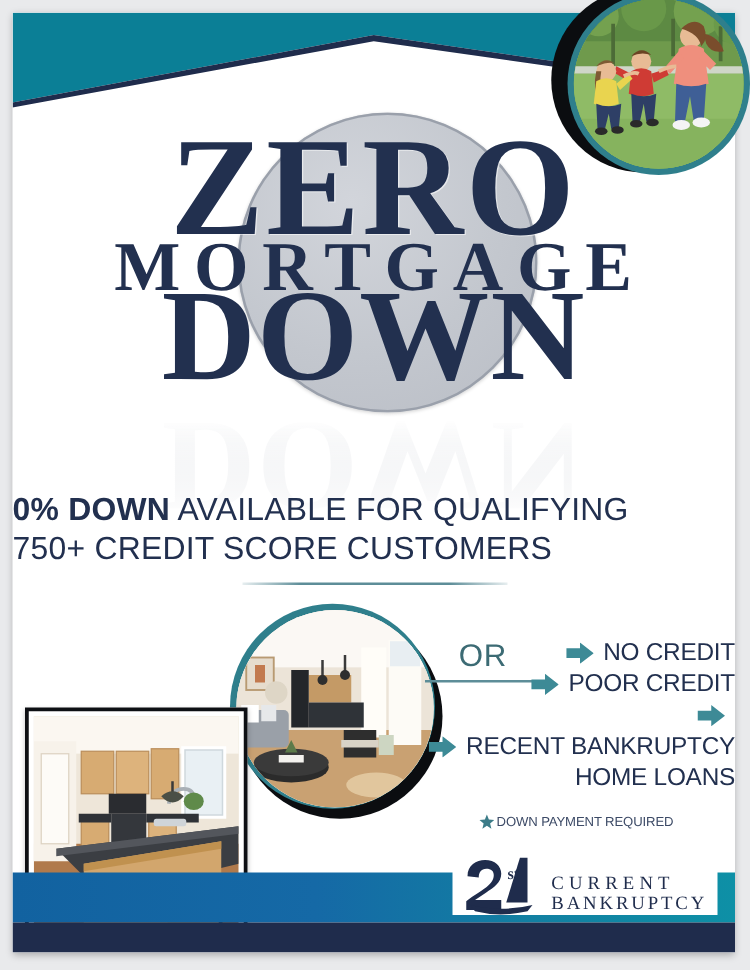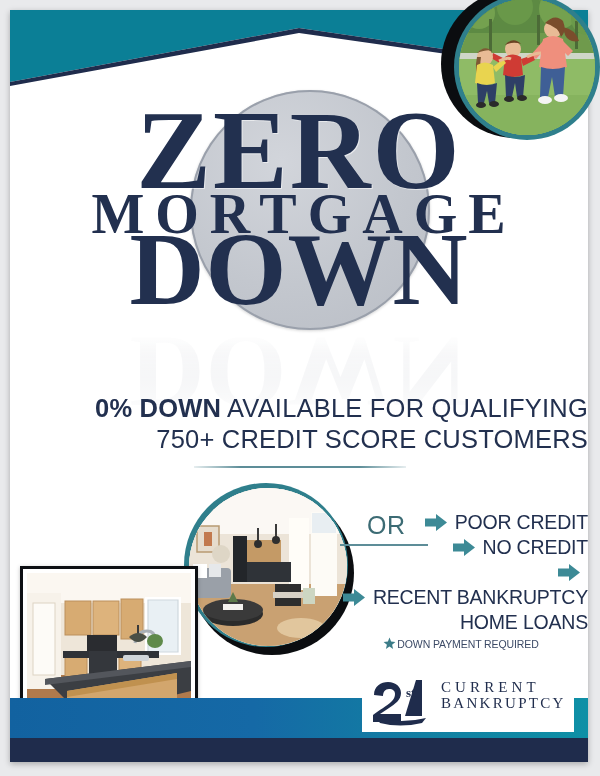--- a/index.html
+++ b/index.html
@@ -116,21 +116,21 @@
     background: linear-gradient(to bottom, rgba(255,255,255,0) 0%, rgba(255,255,255,.55) 45%, rgba(255,255,255,.95) 100%);
     pointer-events: none;
   }
 
   
   .subhead {
     position: absolute;
     left: 0;
     top: 383px;
     width: 578px;
-    text-align: right;
+    text-align: left;
     color: #22304f;
     font-size: 25.5px;
     letter-spacing: .2px;
     line-height: 1.22;
   }
   .subhead .b { font-weight: bold; }
 
   .divider {
     position: absolute;
     left: 184px;
@@ -213,21 +213,21 @@
     letter-spacing: -.2px;
     white-space: nowrap;
   }
   .brow .arrow { margin-right: 8px; flex: none; display: block; }
   .brow .arrow.hidden { visibility: hidden; }
 
   .finerow {
     display: flex;
     align-items: center;
     justify-content: center;
-    margin-top: 2px;
+    margin-top: 16px;
     margin-right: 6px;
     color: #3c4a66;
     font-size: 10.5px;
     letter-spacing: -.1px;
     white-space: nowrap;
   }
   .finerow .star { margin-right: 1px; flex: none; display: block; }
 
   
   .kitchen-frame {
@@ -270,21 +270,21 @@
 
   
   .logo-plate {
     position: absolute;
     left: 352px;
     top: 670px;
     width: 212px;
     height: 52px;
     background: #ffffff;
     display: flex;
-    align-items: flex-start;
+    align-items: flex-end;
   }
   .logo-mark { flex: none; margin-left: 6px; display: block; }
   .logo-words {
     margin-left: 5px;
     font-family: "Liberation Serif", "DejaVu Serif", serif;
     color: #1f2c4c;
     line-height: 1.06;
   }
   .logo-words .l1 { font-size: 15px; letter-spacing: 4.1px; display: block; }
   .logo-words .l2 { font-size: 15px; letter-spacing: 2.3px; display: block; }
@@ -397,27 +397,27 @@
     </div>
 
     <div class="or-rule"></div>
     <div class="or-label">OR</div>
 
     <div class="bullets">
       <div class="brow">
         <svg class="arrow" width="22" height="17" viewBox="0 0 22 17">
           <path d="M0 4.6 h11 V0 l11 8.5 l-11 8.5 v-4.6 H0 Z" fill="#3d8a96"></path>
         </svg>
-        <span>POOR CREDIT</span>
+        <span>NO CREDIT</span>
       </div>
       <div class="brow">
         <svg class="arrow" width="22" height="17" viewBox="0 0 22 17">
           <path d="M0 4.6 h11 V0 l11 8.5 l-11 8.5 v-4.6 H0 Z" fill="#3d8a96"></path>
         </svg>
-        <span>NO CREDIT</span>
+        <span>POOR CREDIT</span>
       </div>
       <div class="brow">
         <svg class="arrow" width="22" height="17" viewBox="0 0 22 17">
           <path d="M0 4.6 h11 V0 l11 8.5 l-11 8.5 v-4.6 H0 Z" fill="#3d8a96"></path>
         </svg>
       </div>
       <div class="brow">
         <svg class="arrow" width="22" height="17" viewBox="0 0 22 17">
           <path d="M0 4.6 h11 V0 l11 8.5 l-11 8.5 v-4.6 H0 Z" fill="#3d8a96"></path>
         </svg>

